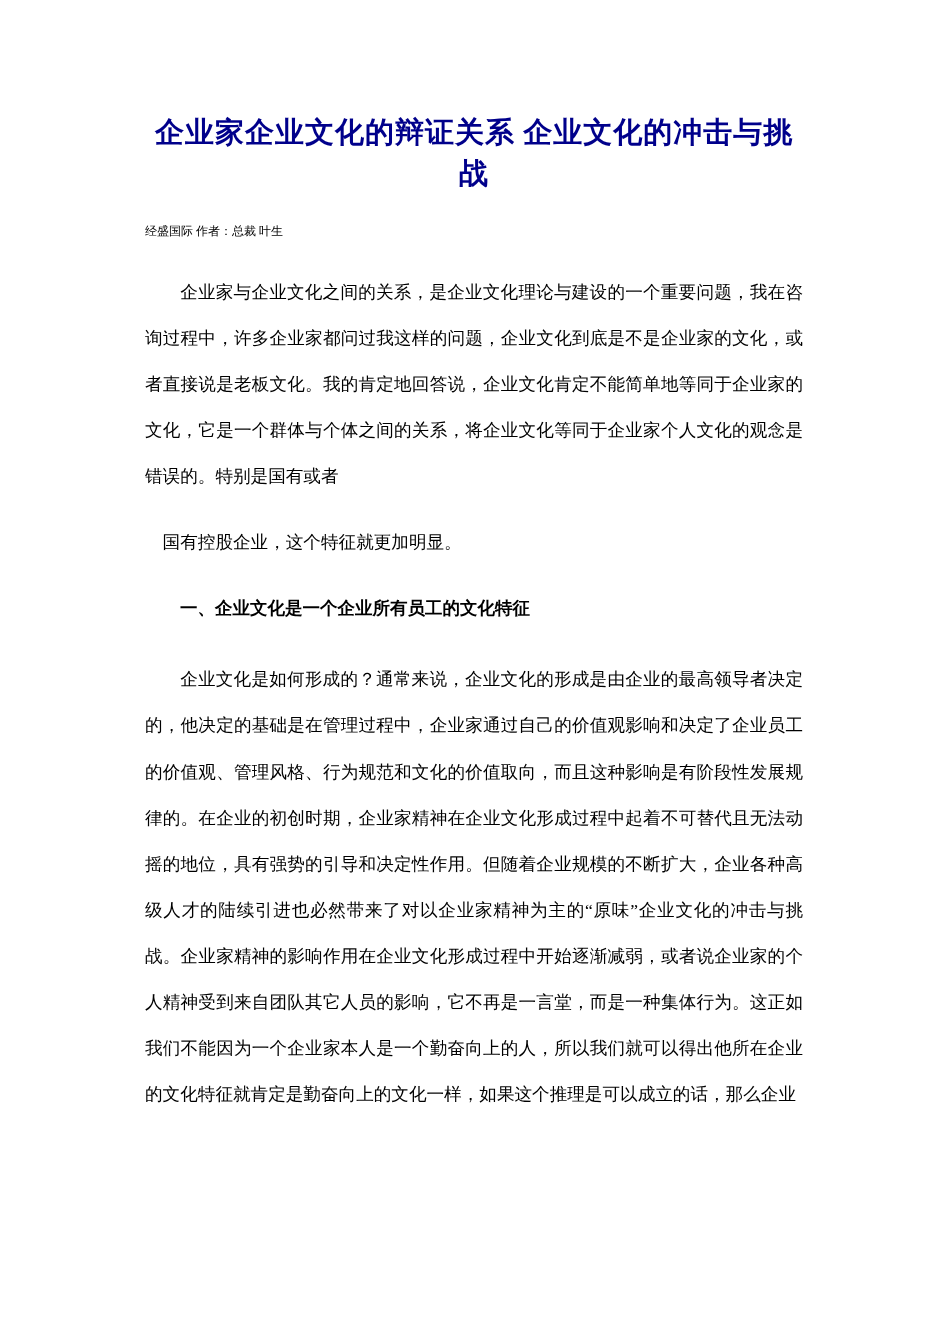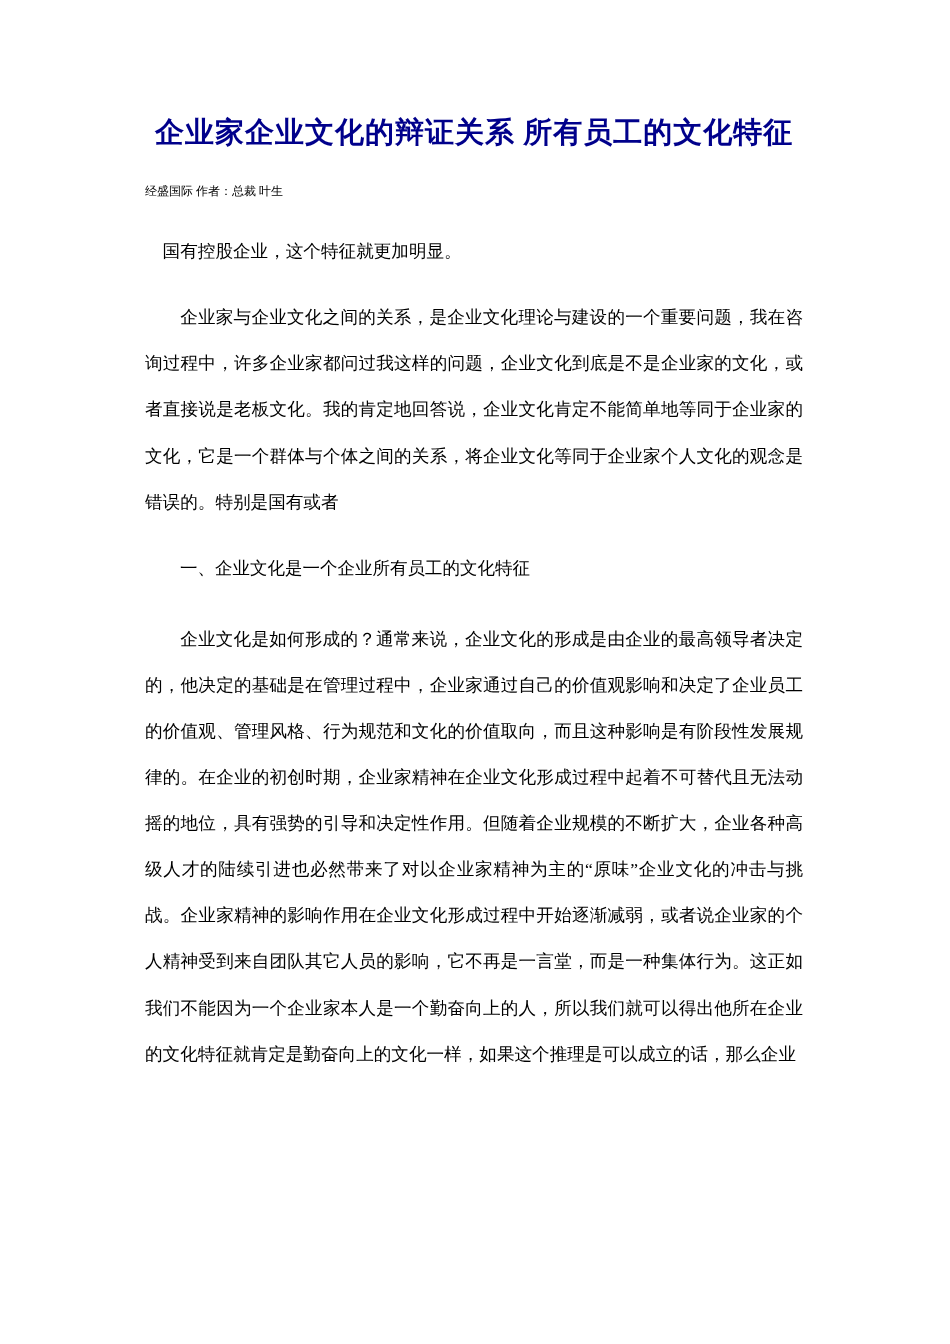--- a/index.html
+++ b/index.html
@@ -42,37 +42,37 @@
     width: 658px;
     color: #000000;
     margin: 0 0 20px 0;
   }
   .body-para.indent-1 {
     text-indent: 1em;
   }
   .section-heading {
     font-family: "Liberation Sans", "DejaVu Sans", sans-serif;
     font-size: 17.5px;
-    font-weight: normal;
+    font-weight: bold;
     color: #000000;
     text-indent: 2em;
     line-height: 2.0;
     margin: 26px 0 30px 0;
   }
 </style>
 </head>
 <body>
 
 <div class="page">
 
-  <h1 class="doc-title">企业家企业文化的辩证关系 所有员工的文化特征</h1>
+  <h1 class="doc-title">企业家企业文化的辩证关系 企业文化的冲击与挑战</h1>
 
   <p class="byline">经盛国际  作者：总裁 叶生</p>
 
+  <p class="body-para">企业家与企业文化之间的关系，是企业文化理论与建设的一个重要问题，我在咨询过程中，许多企业家都问过我这样的问题，企业文化到底是不是企业家的文化，或者直接说是老板文化。我的肯定地回答说，企业文化肯定不能简单地等同于企业家的文化，它是一个群体与个体之间的关系，将企业文化等同于企业家个人文化的观念是错误的。特别是国有或者</p>
+
   <p class="body-para indent-1">国有控股企业，这个特征就更加明显。</p>
-
-  <p class="body-para">企业家与企业文化之间的关系，是企业文化理论与建设的一个重要问题，我在咨询过程中，许多企业家都问过我这样的问题，企业文化到底是不是企业家的文化，或者直接说是老板文化。我的肯定地回答说，企业文化肯定不能简单地等同于企业家的文化，它是一个群体与个体之间的关系，将企业文化等同于企业家个人文化的观念是错误的。特别是国有或者</p>
 
   <h2 class="section-heading">一、企业文化是一个企业所有员工的文化特征</h2>
 
   <p class="body-para">企业文化是如何形成的？通常来说，企业文化的形成是由企业的最高领导者决定的，他决定的基础是在管理过程中，企业家通过自己的价值观影响和决定了企业员工的价值观、管理风格、行为规范和文化的价值取向，而且这种影响是有阶段性发展规律的。在企业的初创时期，企业家精神在企业文化形成过程中起着不可替代且无法动摇的地位，具有强势的引导和决定性作用。但随着企业规模的不断扩大，企业各种高级人才的陆续引进也必然带来了对以企业家精神为主的“原味”企业文化的冲击与挑战。企业家精神的影响作用在企业文化形成过程中开始逐渐减弱，或者说企业家的个人精神受到来自团队其它人员的影响，它不再是一言堂，而是一种集体行为。这正如我们不能因为一个企业家本人是一个勤奋向上的人，所以我们就可以得出他所在企业的文化特征就肯定是勤奋向上的文化一样，如果这个推理是可以成立的话，那么企业</p>
 
 </div>
 
 </body></html>

